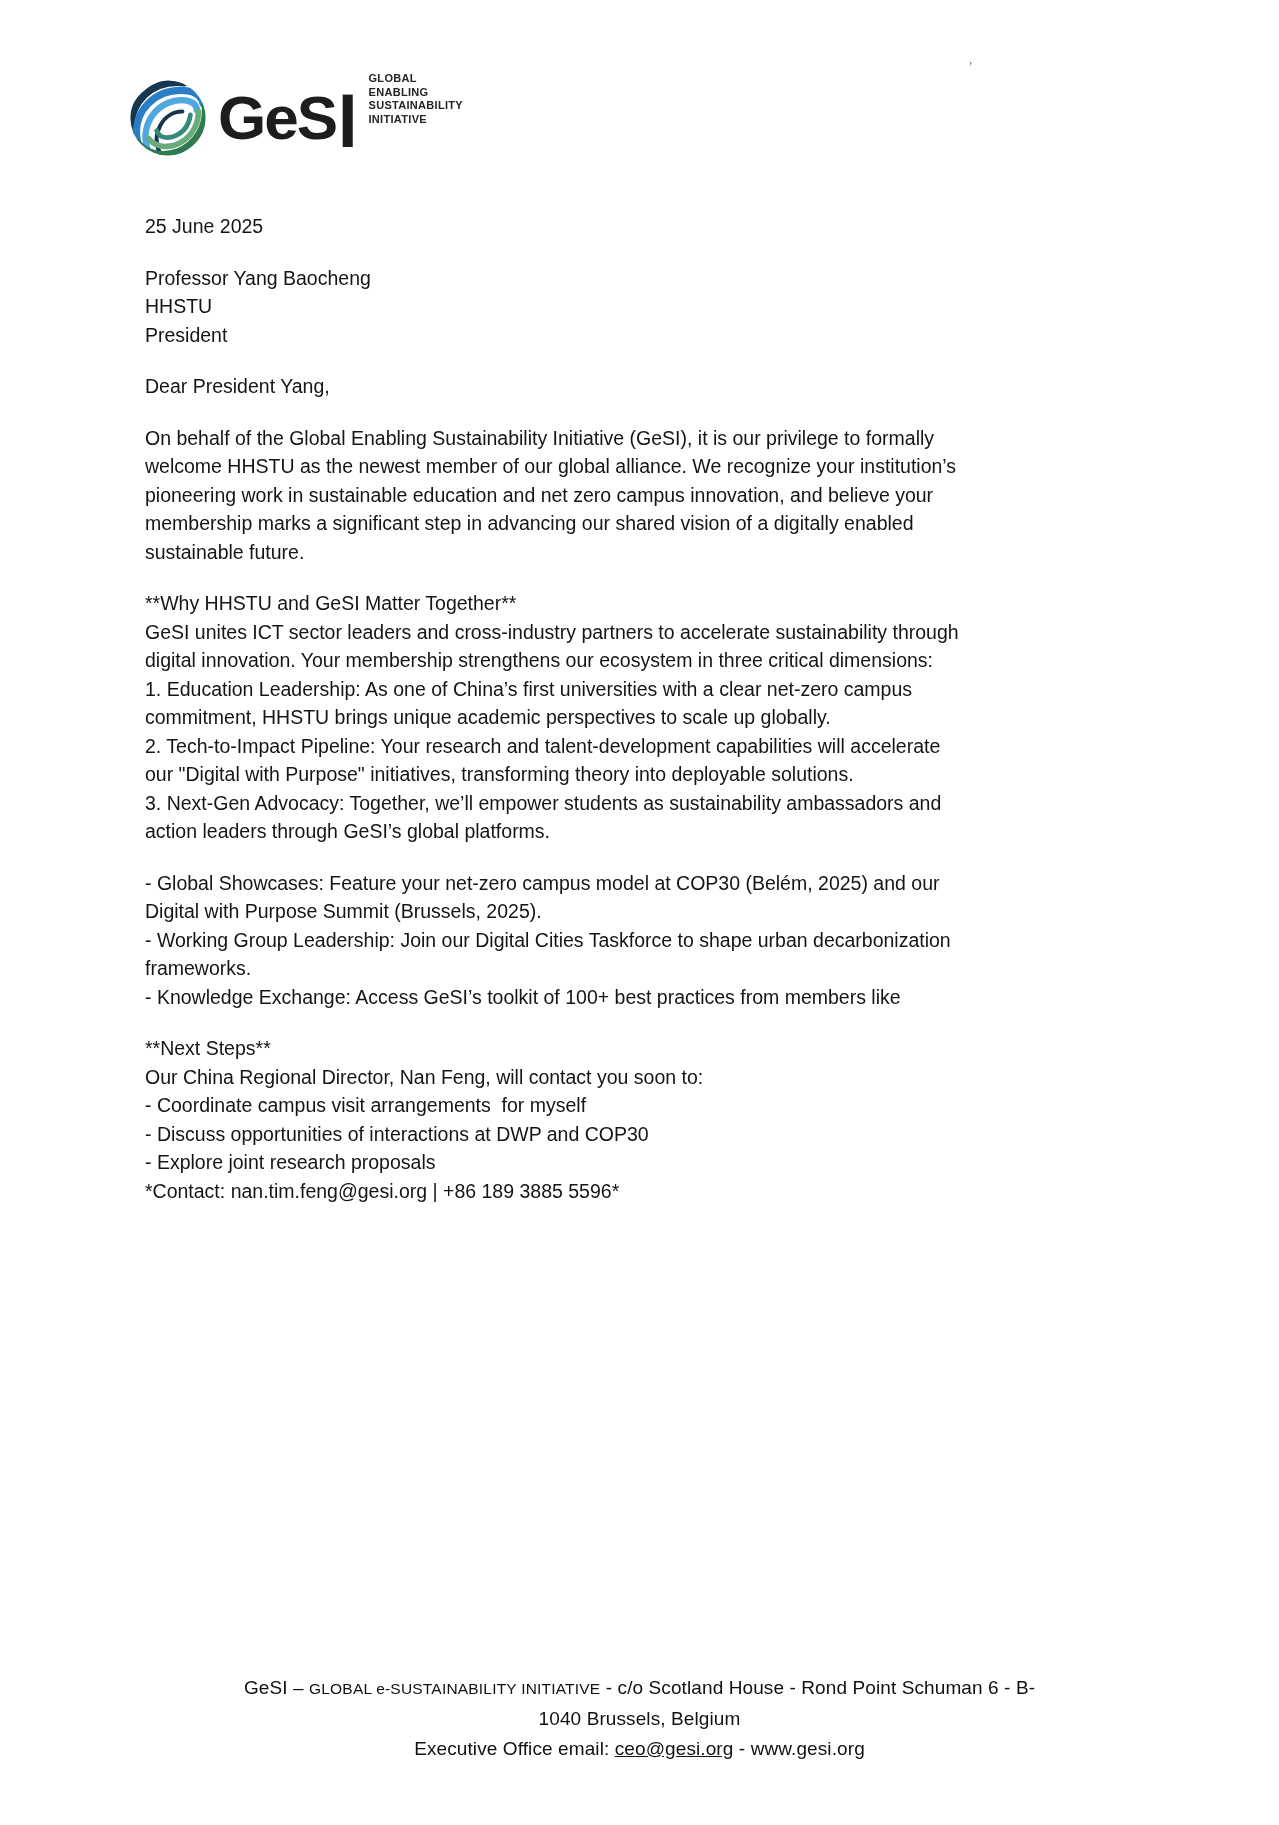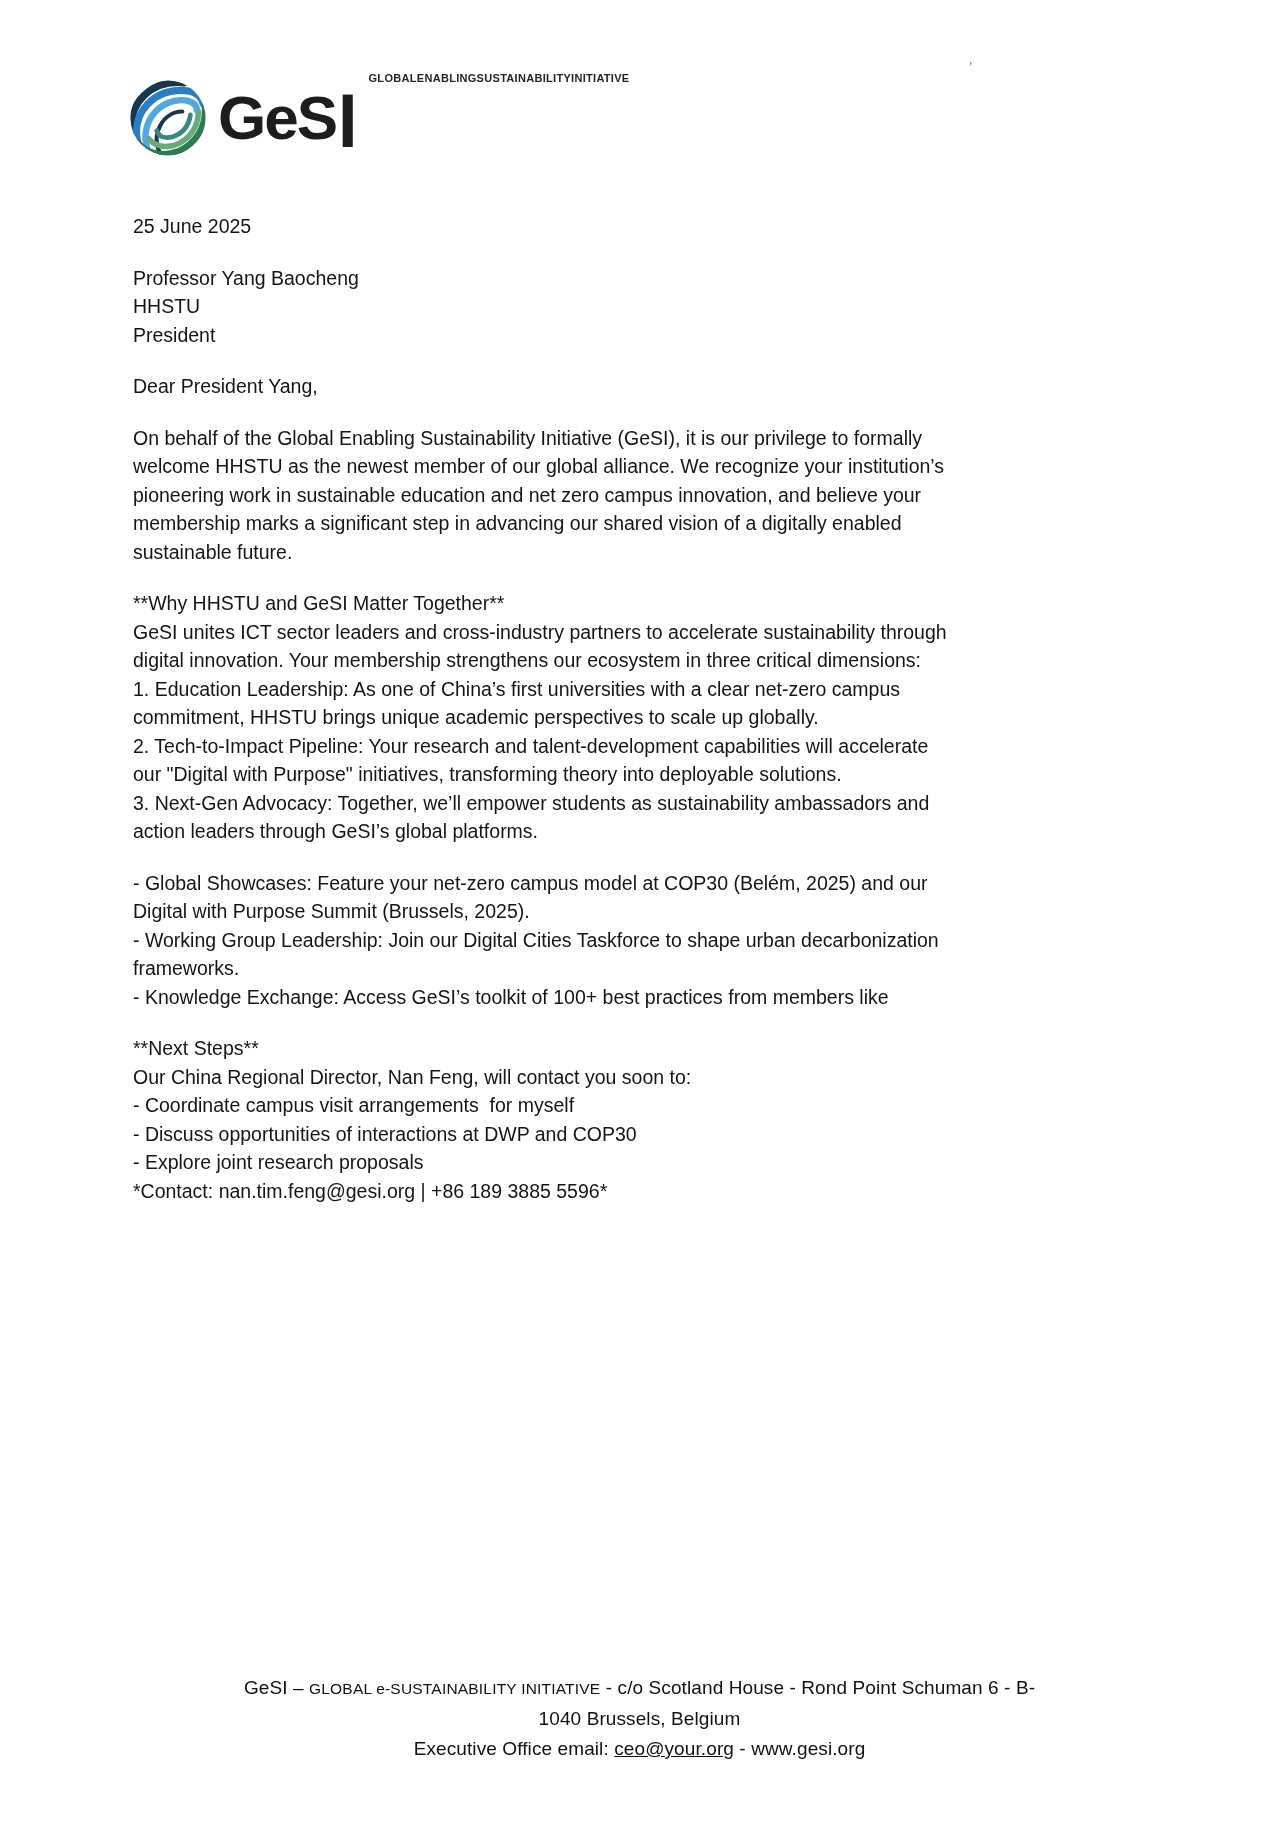--- a/index.html
+++ b/index.html
@@ -45,40 +45,40 @@
   .brand-i {
     display: inline-block;
     font-size: 70px;
     transform: translateY(3px) scaleY(1.08);
     margin-left: 2px;
     letter-spacing: 0;
   }
   .tagline {
     margin-left: 11px;
     display: flex;
-    flex-direction: row;
+    flex-direction: column;
     justify-content: center;
     font-weight: 700;
     font-size: 11px;
     line-height: 13.5px;
     letter-spacing: 0.3px;
     color: #242428;
     transform: translateY(-6px);
   }
   
   .content {
     position: absolute;
     left: 133px;
     top: 212px;
     width: 880px;
     font-size: 19.5px;
     line-height: 28.5px;
     color: #151515;
   }
-  .content .line { white-space: pre-wrap; }
+  .content .line { white-space: pre-wrap; margin-left: 12px; }
   .content .gap { height: 23px; }
   
   .footer {
     position: absolute;
     left: 0;
     right: 0;
     top: 1629px;
     text-align: center;
     font-size: 19px;
     line-height: 30px;
@@ -162,16 +162,16 @@
       <div class="line">Our China Regional Director, Nan Feng, will contact you soon to:</div>
       <div class="line">- Coordinate campus visit arrangements  for myself</div>
       <div class="line">- Discuss opportunities of interactions at DWP and COP30</div>
       <div class="line">- Explore joint research proposals</div>
       <div class="line">*Contact: nan.tim.feng@gesi.org | +86 189 3885 5596*</div>
     </main>
 
   <footer class="footer">
     <div><span>GeSI – </span><span class="f-small">GLOBAL e-SUSTAINABILITY INITIATIVE</span><span> - c/o Scotland House - Rond Point Schuman 6 - B-</span></div>
     <div>1040 Brussels, Belgium</div>
-    <div><span>Executive Office email: </span><span class="underline">ceo@your.org</span><span> - www.gesi.org</span></div>
+    <div><span>Executive Office email: </span><span class="underline">ceo@gesi.org</span><span> - www.gesi.org</span></div>
   </footer>
 
 </div>
 
 </body></html>

